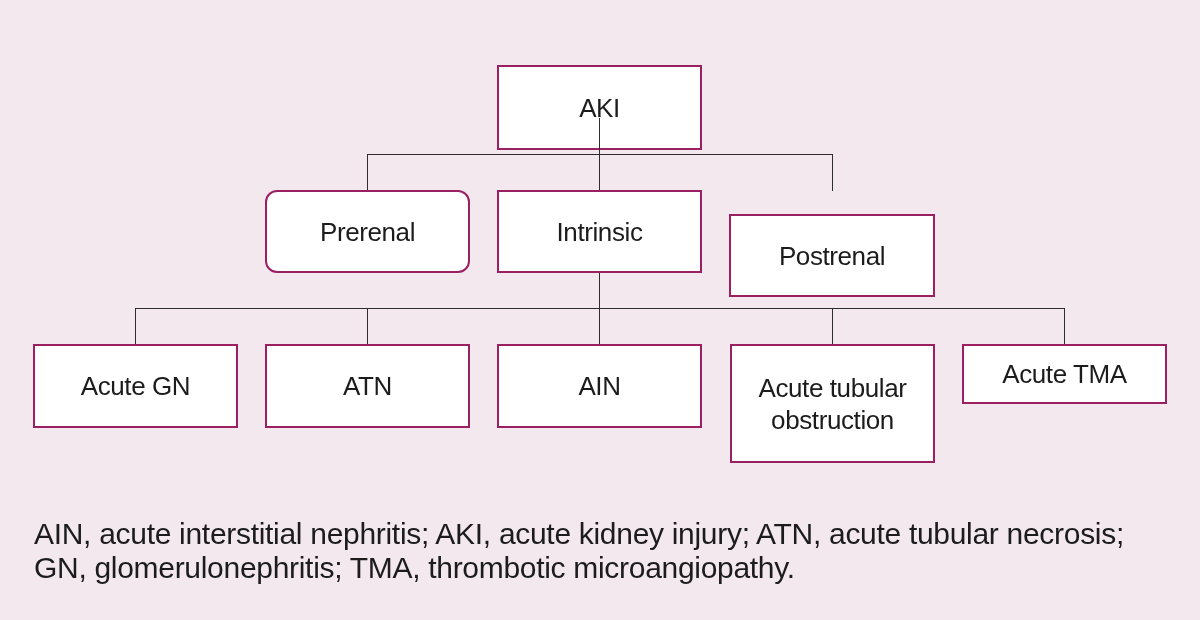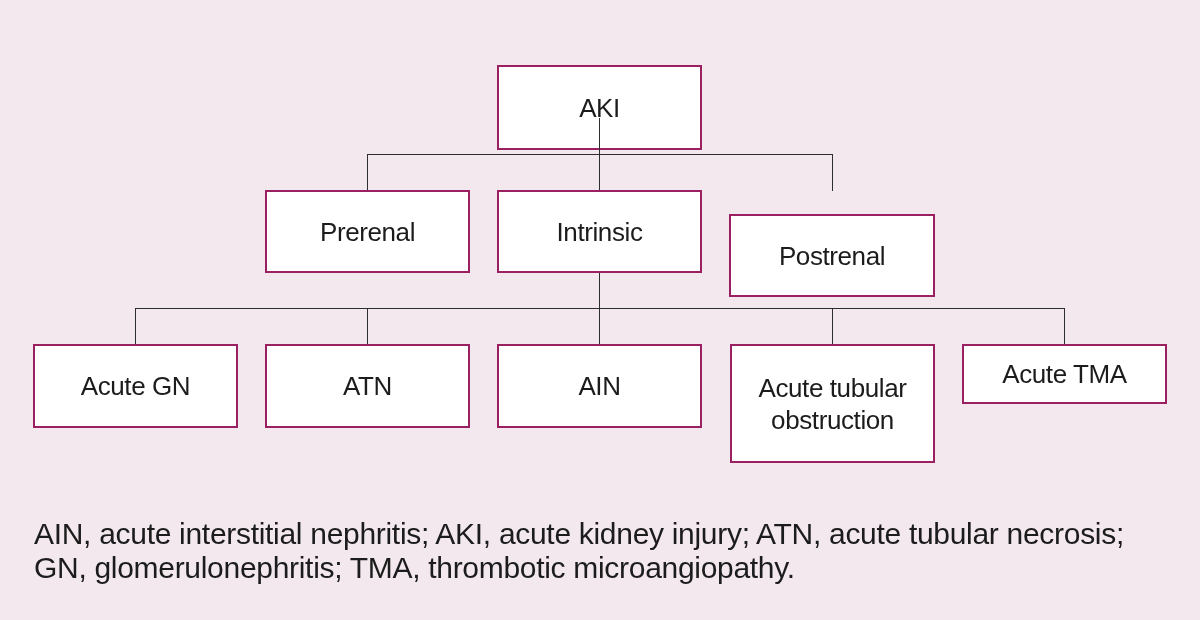--- a/index.html
+++ b/index.html
@@ -52,21 +52,21 @@
 
   <div class="node" style="left:497px; top:33px; width:205px; height:85px;margin-top:32px;">
     <span>AKI</span>
   </div>
 
   <div class="conn v" style="left:599px; top:118px; height:72px;"></div>
   <div class="conn h" style="left:367px; top:154px; width:466px;"></div>
   <div class="conn v" style="left:367px; top:154px; height:36px;"></div>
   <div class="conn v" style="left:832px; top:154px; height:37px;"></div>
 
-  <div class="node" style="left:265px; top:190px; width:205px; height:83px;">
+  <div class="node" style="left:265px; top:190px; width:205px; height:83px;border-radius:12px;">
     <span>Prerenal</span>
   </div>
   <div class="node" style="left:497px; top:190px; width:205px; height:83px;">
     <span>Intrinsic</span>
   </div>
   <div class="node" style="left:729px; top:190px; width:206px; height:83px;margin-top:24px;">
     <span>Postrenal</span>
   </div>
 
   <div class="conn v" style="left:599px; top:273px; height:71px;"></div>

